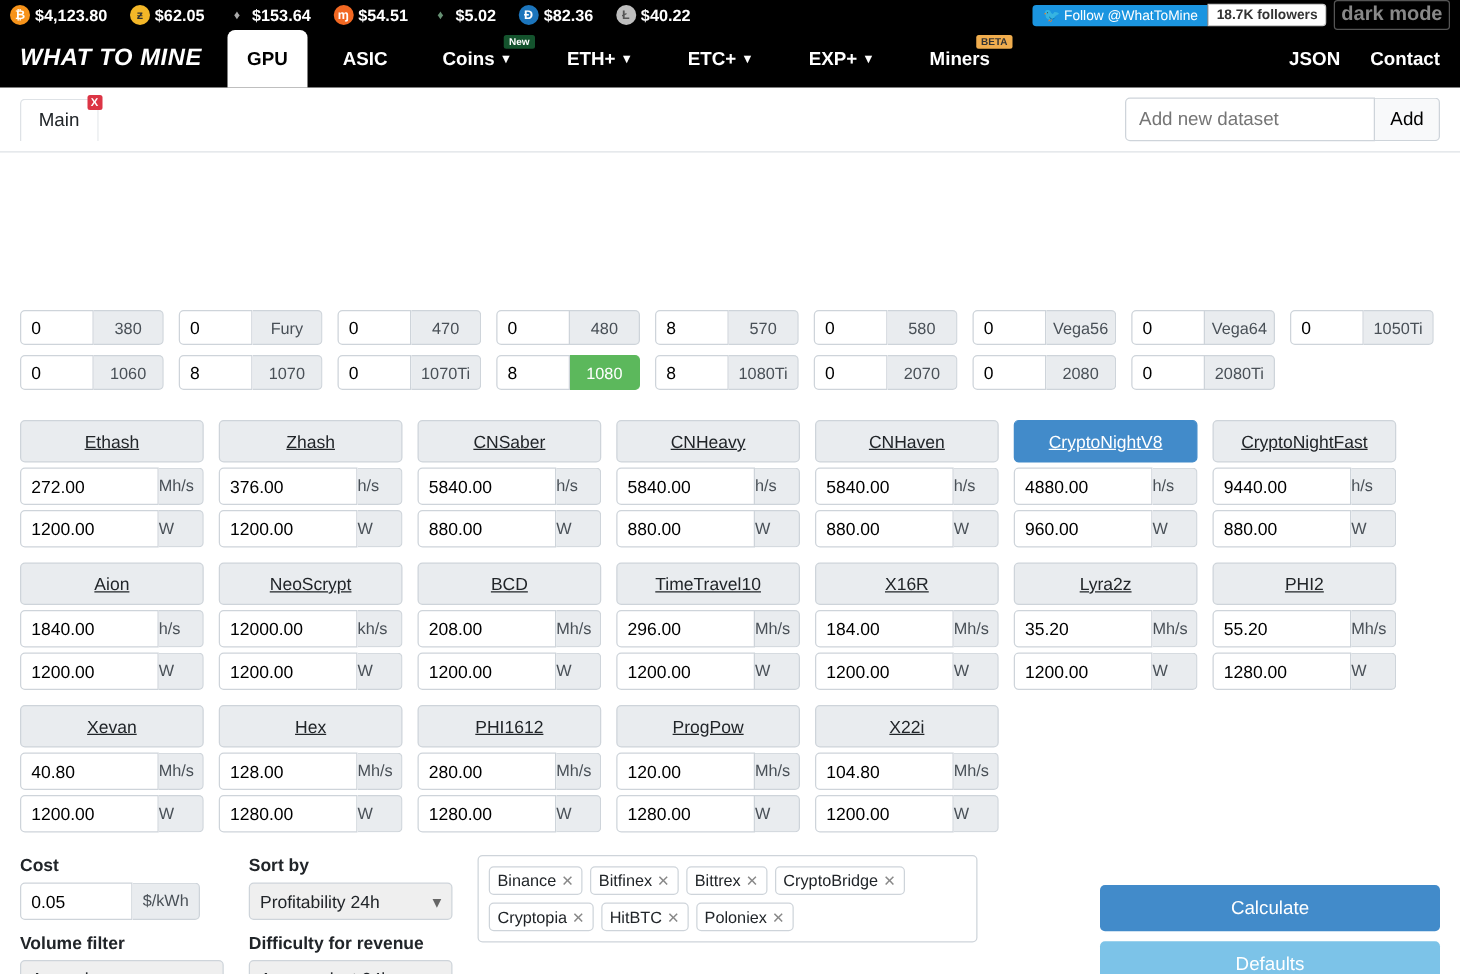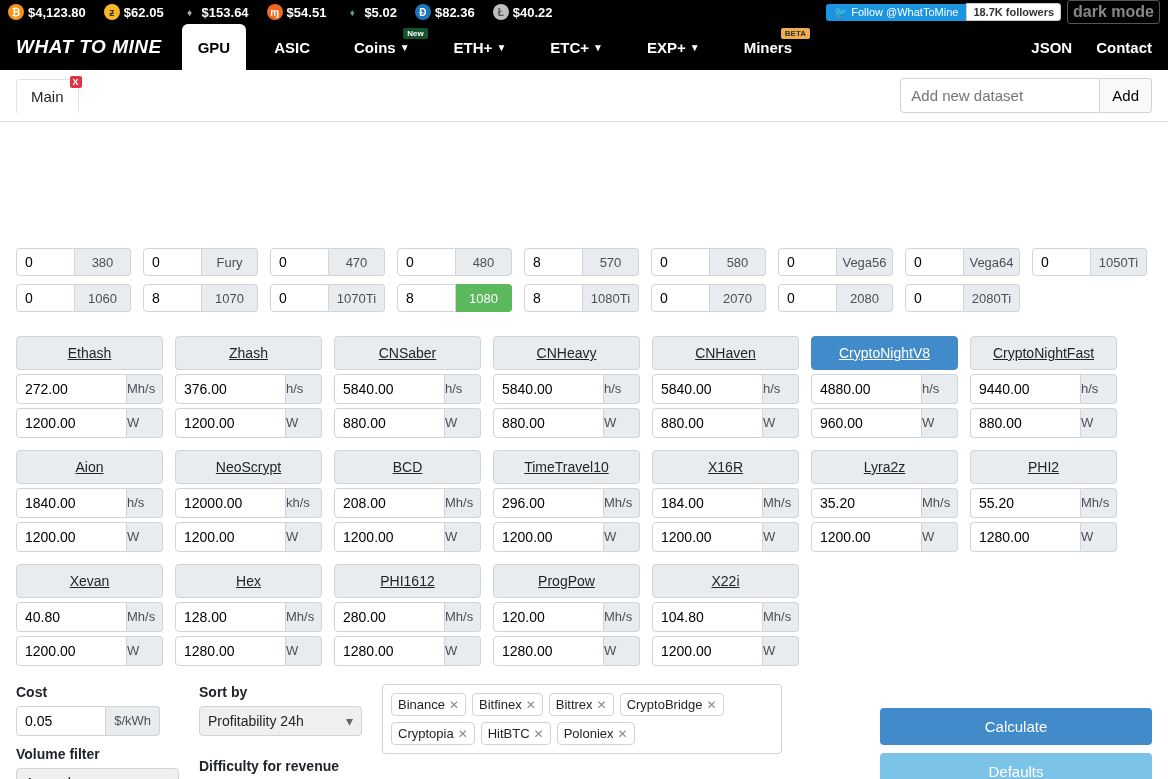--- a/index.html
+++ b/index.html
@@ -428,21 +428,21 @@
       <div class="cost-group">
         <input value="0.05" style="">
         <span class="unit">$/kWh</span>
       </div>
       <label style="margin-top:6px">Volume filter</label>
       <div class="sel"><span>Any volume</span> <span style="float:right;color:#666">▾</span></div>
     </div>
     <div class="bcol">
       <label>Sort by</label>
       <div class="sel"><span>Profitability 24h</span> <span style="float:right;color:#666">▾</span></div>
-      <label style="margin-top:18px">Difficulty for revenue</label>
+      <label style="margin-top:6px">Difficulty for revenue</label>
       <div class="sel"><span>Average last 24h</span> <span style="float:right;color:#666">▾</span></div>
     </div>
     <div class="bcol">
       <div class="exch-box" id="exch-box">
           <span class="tag">Binance <span class="x">✕</span></span>
           <span class="tag">Bitfinex <span class="x">✕</span></span>
           <span class="tag">Bittrex <span class="x">✕</span></span>
           <span class="tag">CryptoBridge <span class="x">✕</span></span>
           <span class="tag">Cryptopia <span class="x">✕</span></span>
           <span class="tag">HitBTC <span class="x">✕</span></span>

